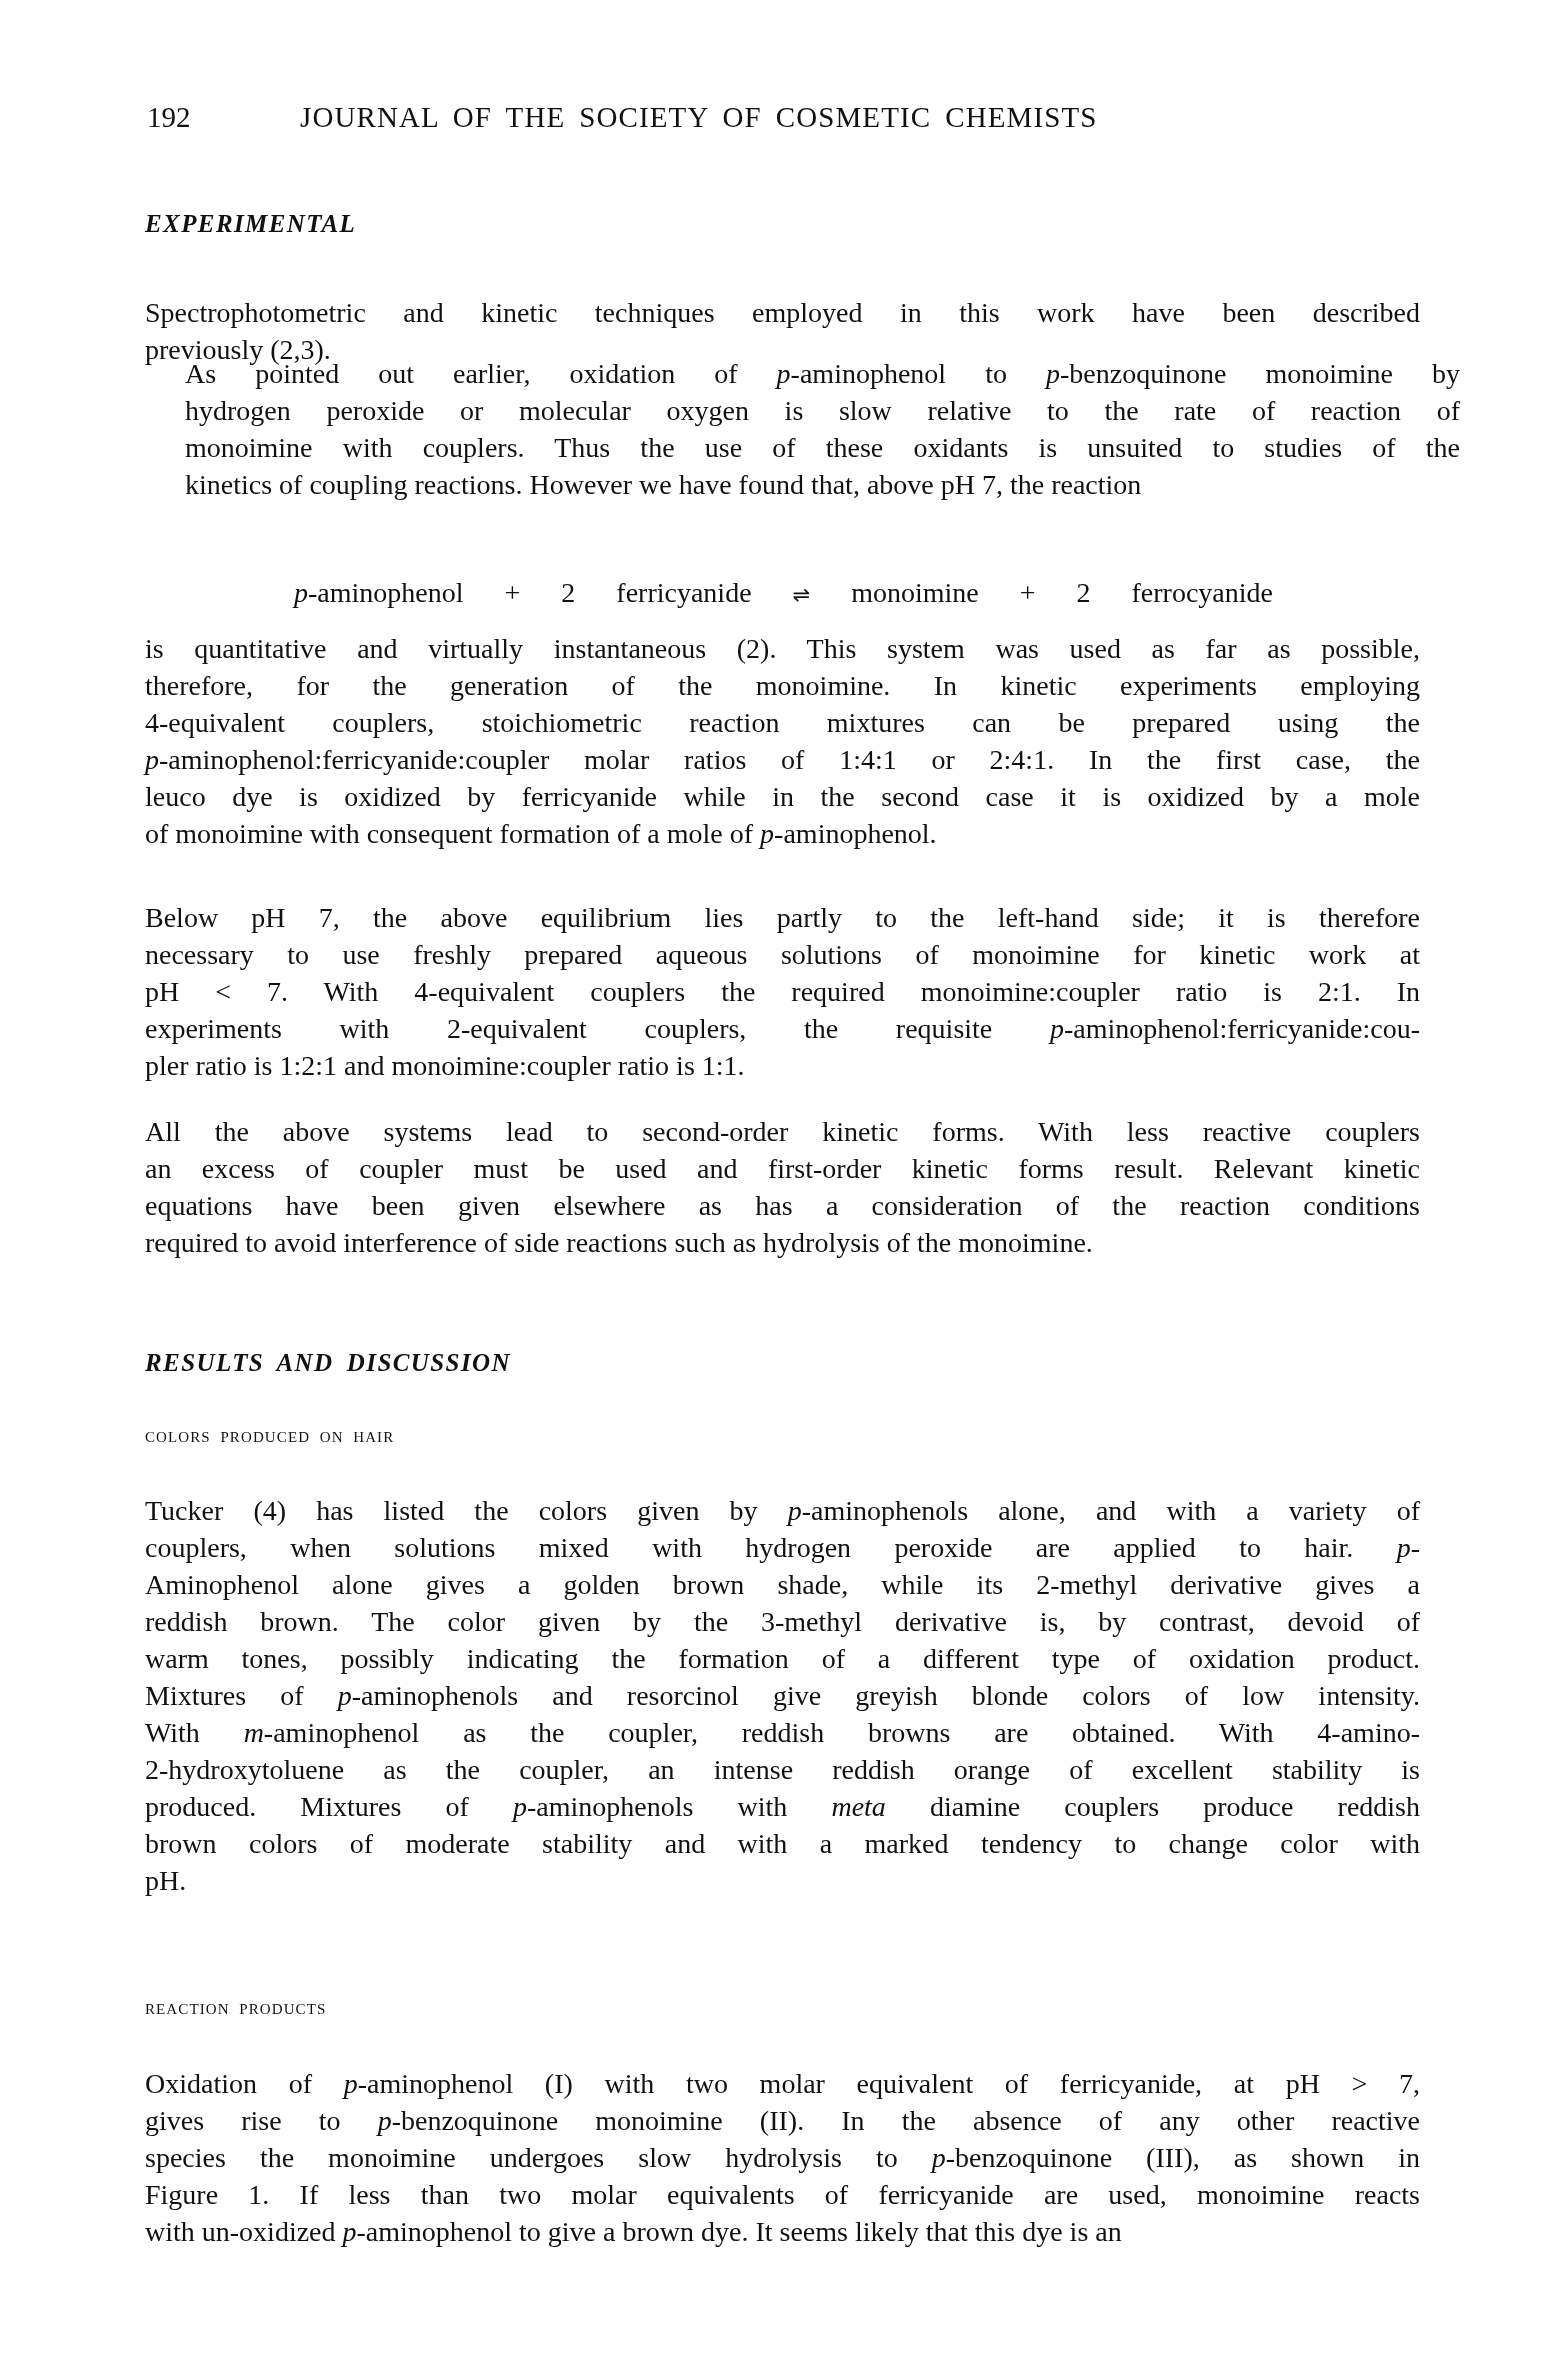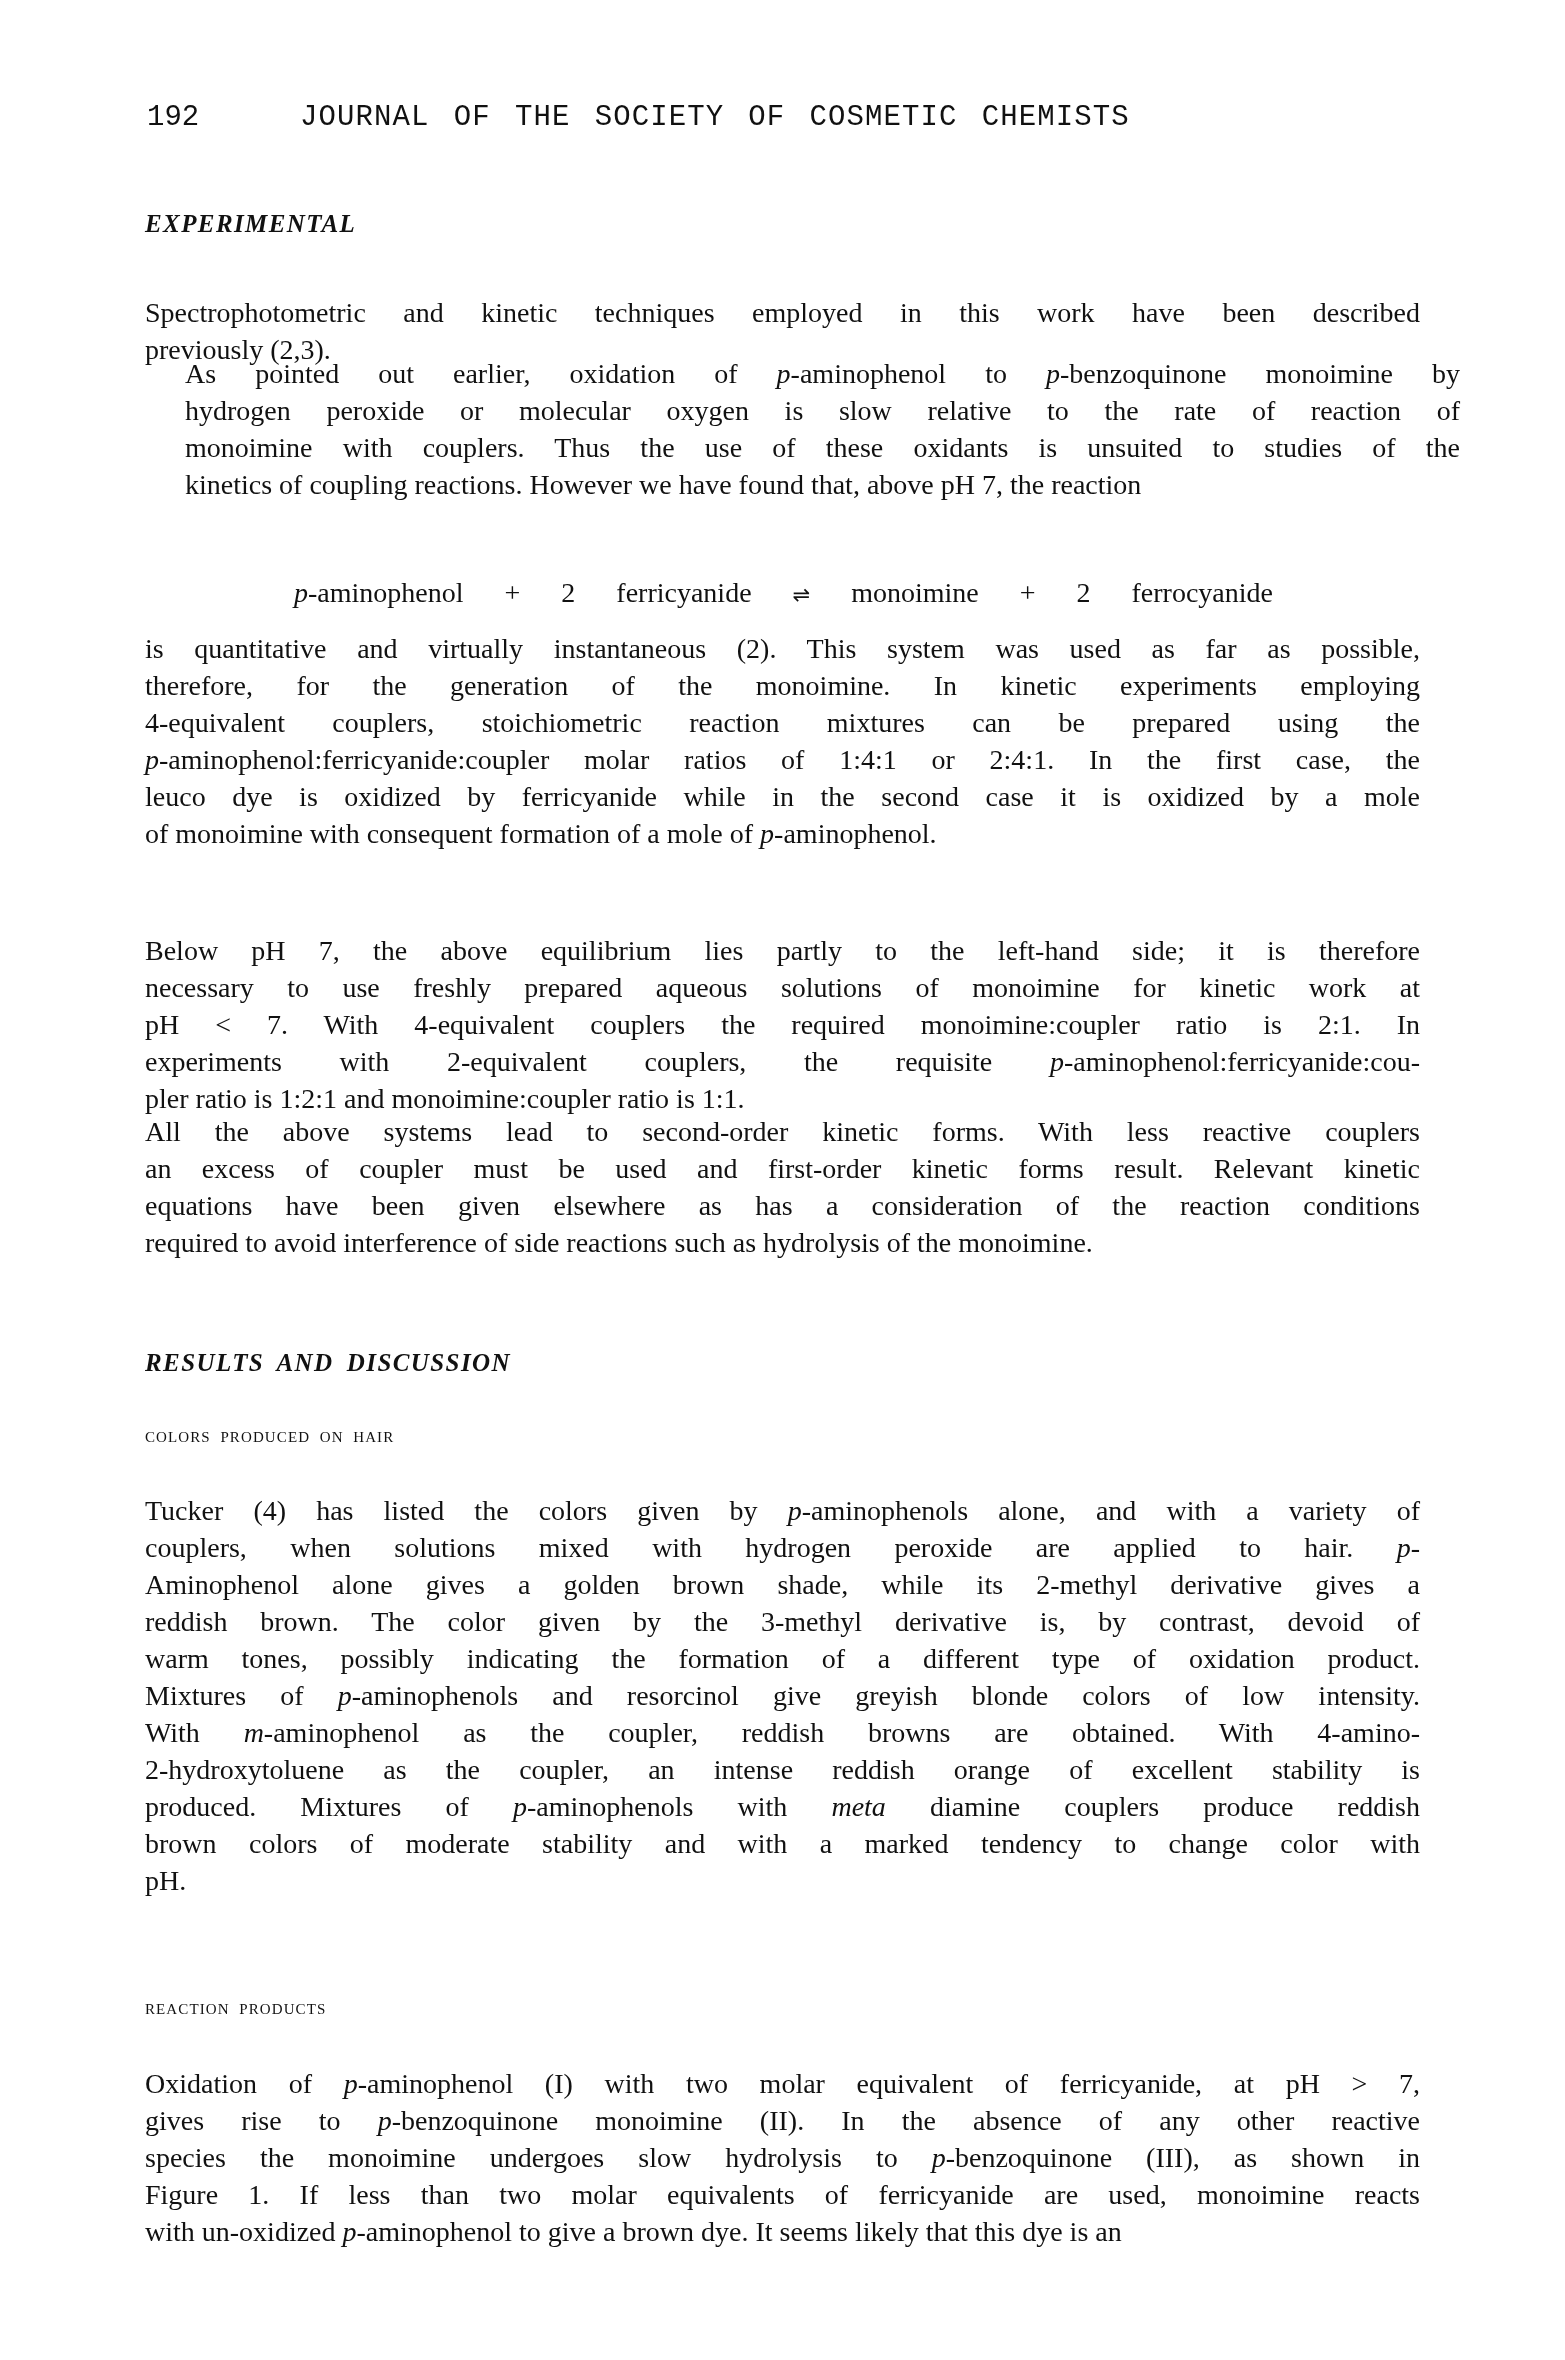--- a/index.html
+++ b/index.html
@@ -22,21 +22,20 @@
       height: 2360px;
     }
     .running-head {
       position: absolute;
       left: 147px;
       top: 101px;
       width: 1147px;
       height: 42px;
       font-size: 29px;
       letter-spacing: 1.1px;
-      font-family: Liberation Mono, monospace;
     }
     .running-head .page-num {
       position: absolute;
       left: 0;
       top: 0;
       letter-spacing: 0;
     }
     .running-head .journal-title {
       position: absolute;
       left: 143px;
@@ -128,21 +127,21 @@
 
   <div class="col para" style="top:630px;">
       <span class="line">is quantitative and virtually instantaneous (2). This system was used as far as possible,</span>
       <span class="line">therefore, for the generation of the monoimine. In kinetic experiments employing</span>
       <span class="line">4-equivalent couplers, stoichiometric reaction mixtures can be prepared using the</span>
       <span class="line"><i class="it">p</i>-aminophenol:ferricyanide:coupler molar ratios of 1:4:1 or 2:4:1. In the first case, the</span>
       <span class="line">leuco dye is oxidized by ferricyanide while in the second case it is oxidized by a mole</span>
       <span class="line last">of monoimine with consequent formation of a mole of <i class="it">p</i>-aminophenol.</span>
     </div>
 
-  <div class="col para" style="top:932px;">
+  <div class="col para" style="top:899px;">
       <span class="line">Below pH 7, the above equilibrium lies partly to the left-hand side; it is therefore</span>
       <span class="line">necessary to use freshly prepared aqueous solutions of monoimine for kinetic work at</span>
       <span class="line">pH &lt; 7. With 4-equivalent couplers the required monoimine:coupler ratio is 2:1. In</span>
       <span class="line">experiments with 2-equivalent couplers, the requisite <i class="it">p</i>-aminophenol:ferricyanide:cou-</span>
       <span class="line last">pler ratio is 1:2:1 and monoimine:coupler ratio is 1:1.</span>
     </div>
 
   <div class="col para" style="top:1113px;">
       <span class="line">All the above systems lead to second-order kinetic forms. With less reactive couplers</span>
       <span class="line">an excess of coupler must be used and first-order kinetic forms result. Relevant kinetic</span>

